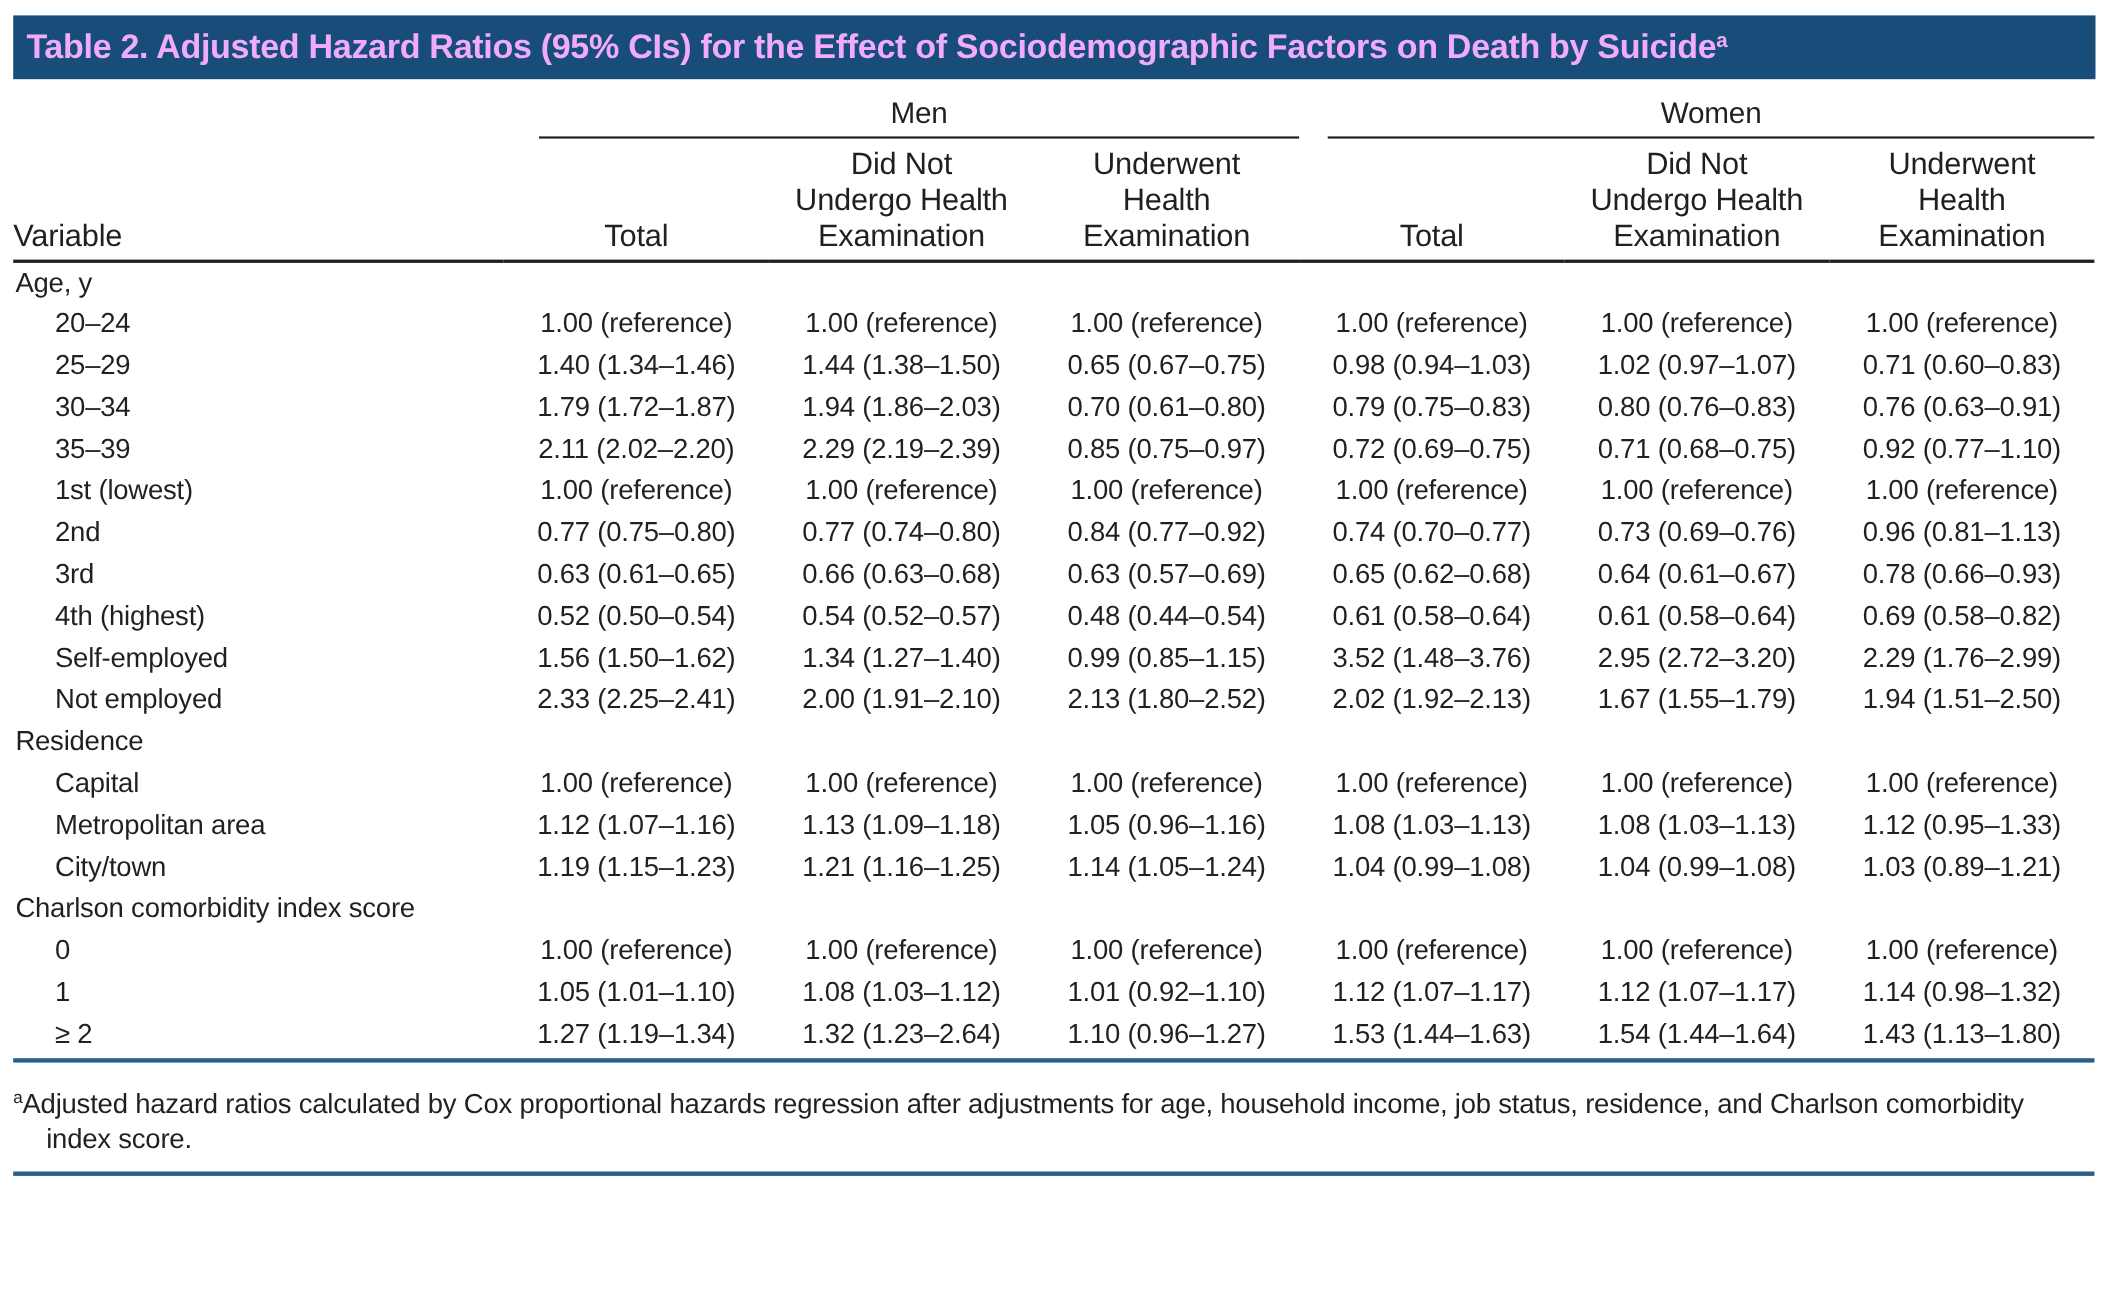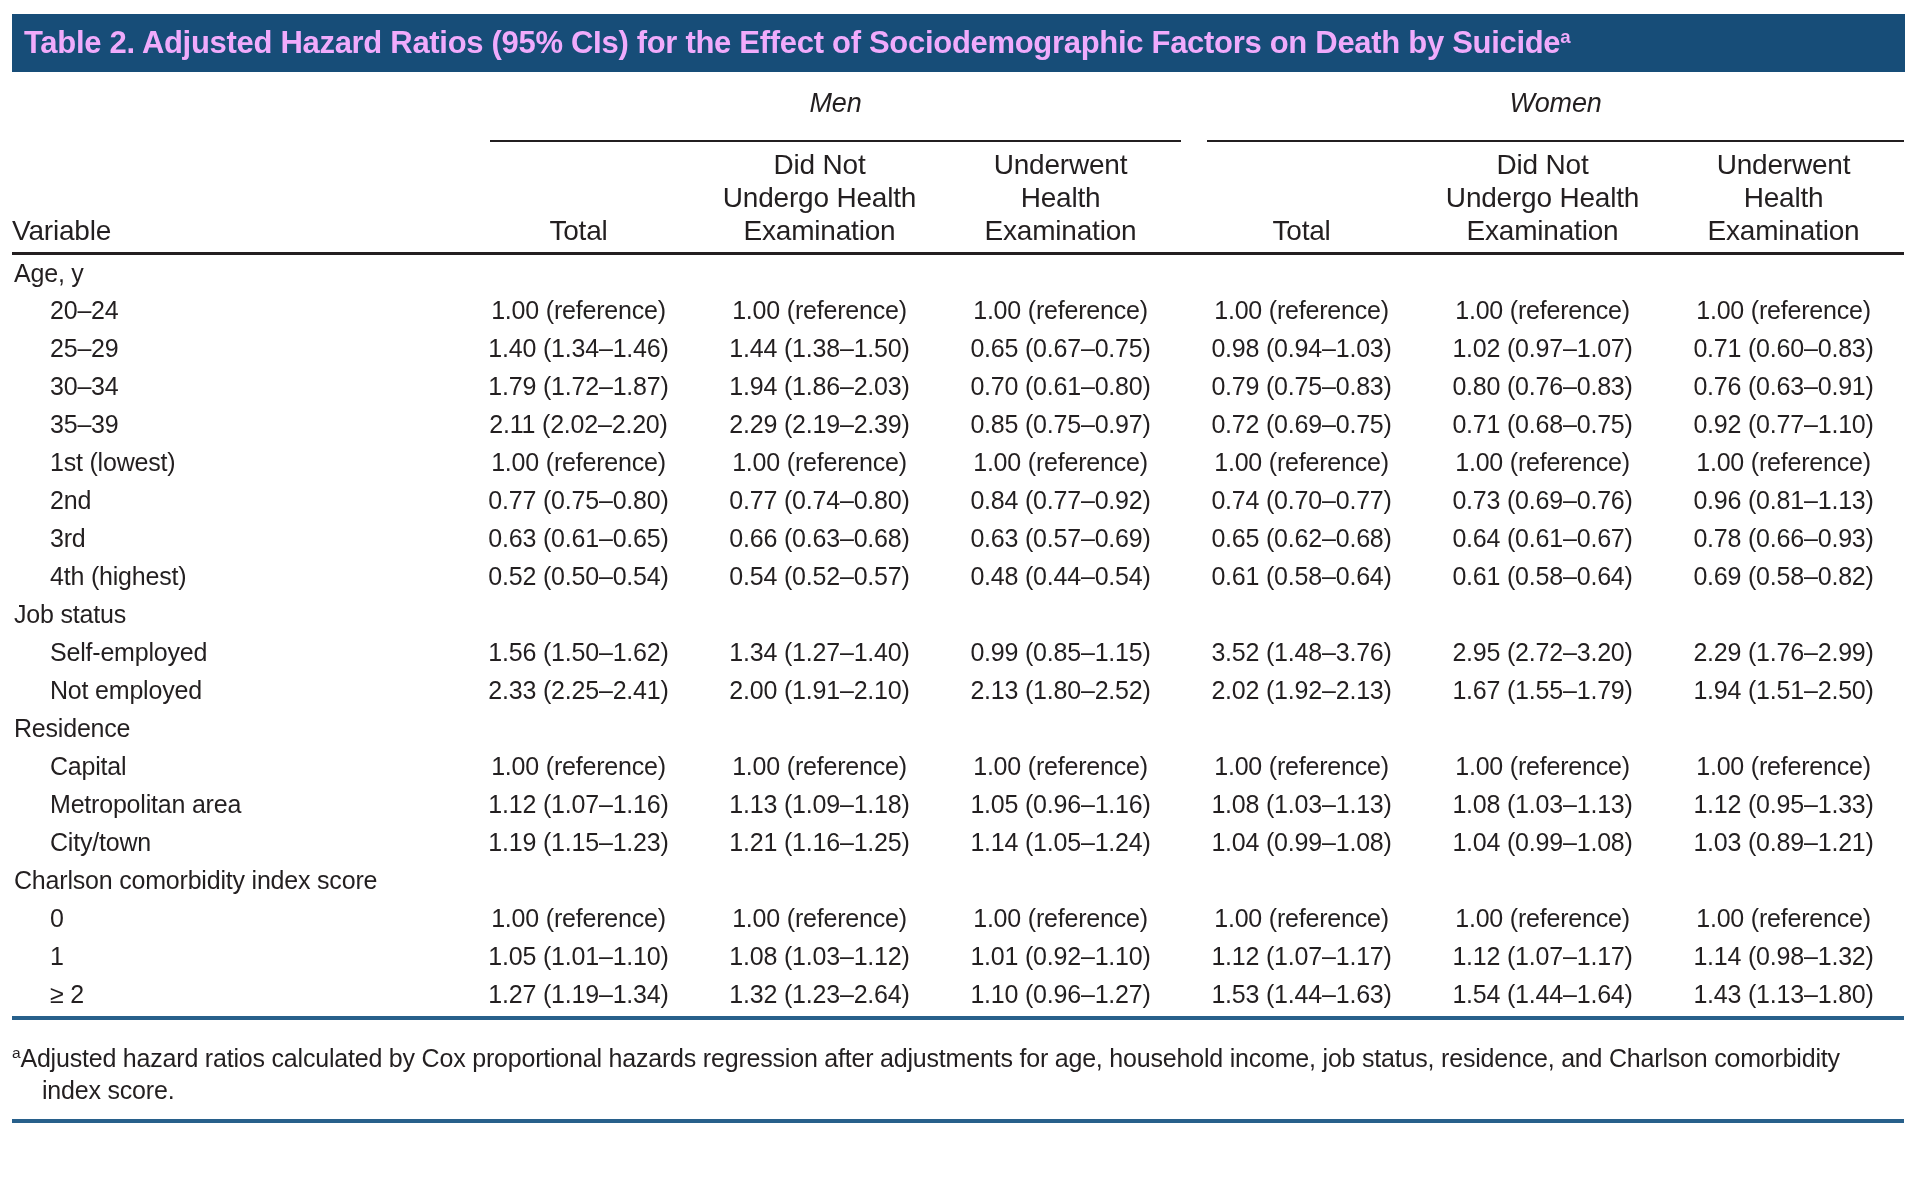--- a/index.html
+++ b/index.html
@@ -48,22 +48,21 @@
 
   tr.spanner-row th {
     font-weight: normal;
     font-size: 27px;
     padding-top: 4px;
     vertical-align: bottom;
   }
   .spanner {
     text-align: center;
     border-bottom: 2px solid var(--ink);
-    padding-bottom: 21px;
-    font-style: italic;
+    padding-bottom: 5px;
   }
   .spanner-men   { margin-left: 32px; }
   .spanner-women { margin-left: 26px; }
 
   tr.subhead-row th {
     font-weight: normal;
     vertical-align: bottom;
     border-bottom: 3px solid var(--ink);
     padding: 6px 0 5px 0;
     font-size: 28px;
@@ -222,23 +221,20 @@
         <tr>
           <td class="row-label">4th (highest)</td>
           <td class="val">0.52 (0.50–0.54)</td>
           <td class="val">0.54 (0.52–0.57)</td>
           <td class="val">0.48 (0.44–0.54)</td>
           <td class="val">0.61 (0.58–0.64)</td>
           <td class="val">0.61 (0.58–0.64)</td>
           <td class="val">0.69 (0.58–0.82)</td>
         </tr>
         <tr>
-          <td colspan="7" class="section-label">Job status</td>
-        </tr>
-        <tr>
           <td class="row-label">Self-employed</td>
           <td class="val">1.56 (1.50–1.62)</td>
           <td class="val">1.34 (1.27–1.40)</td>
           <td class="val">0.99 (0.85–1.15)</td>
           <td class="val">3.52 (1.48–3.76)</td>
           <td class="val">2.95 (2.72–3.20)</td>
           <td class="val">2.29 (1.76–2.99)</td>
         </tr>
         <tr>
           <td class="row-label">Not employed</td>

